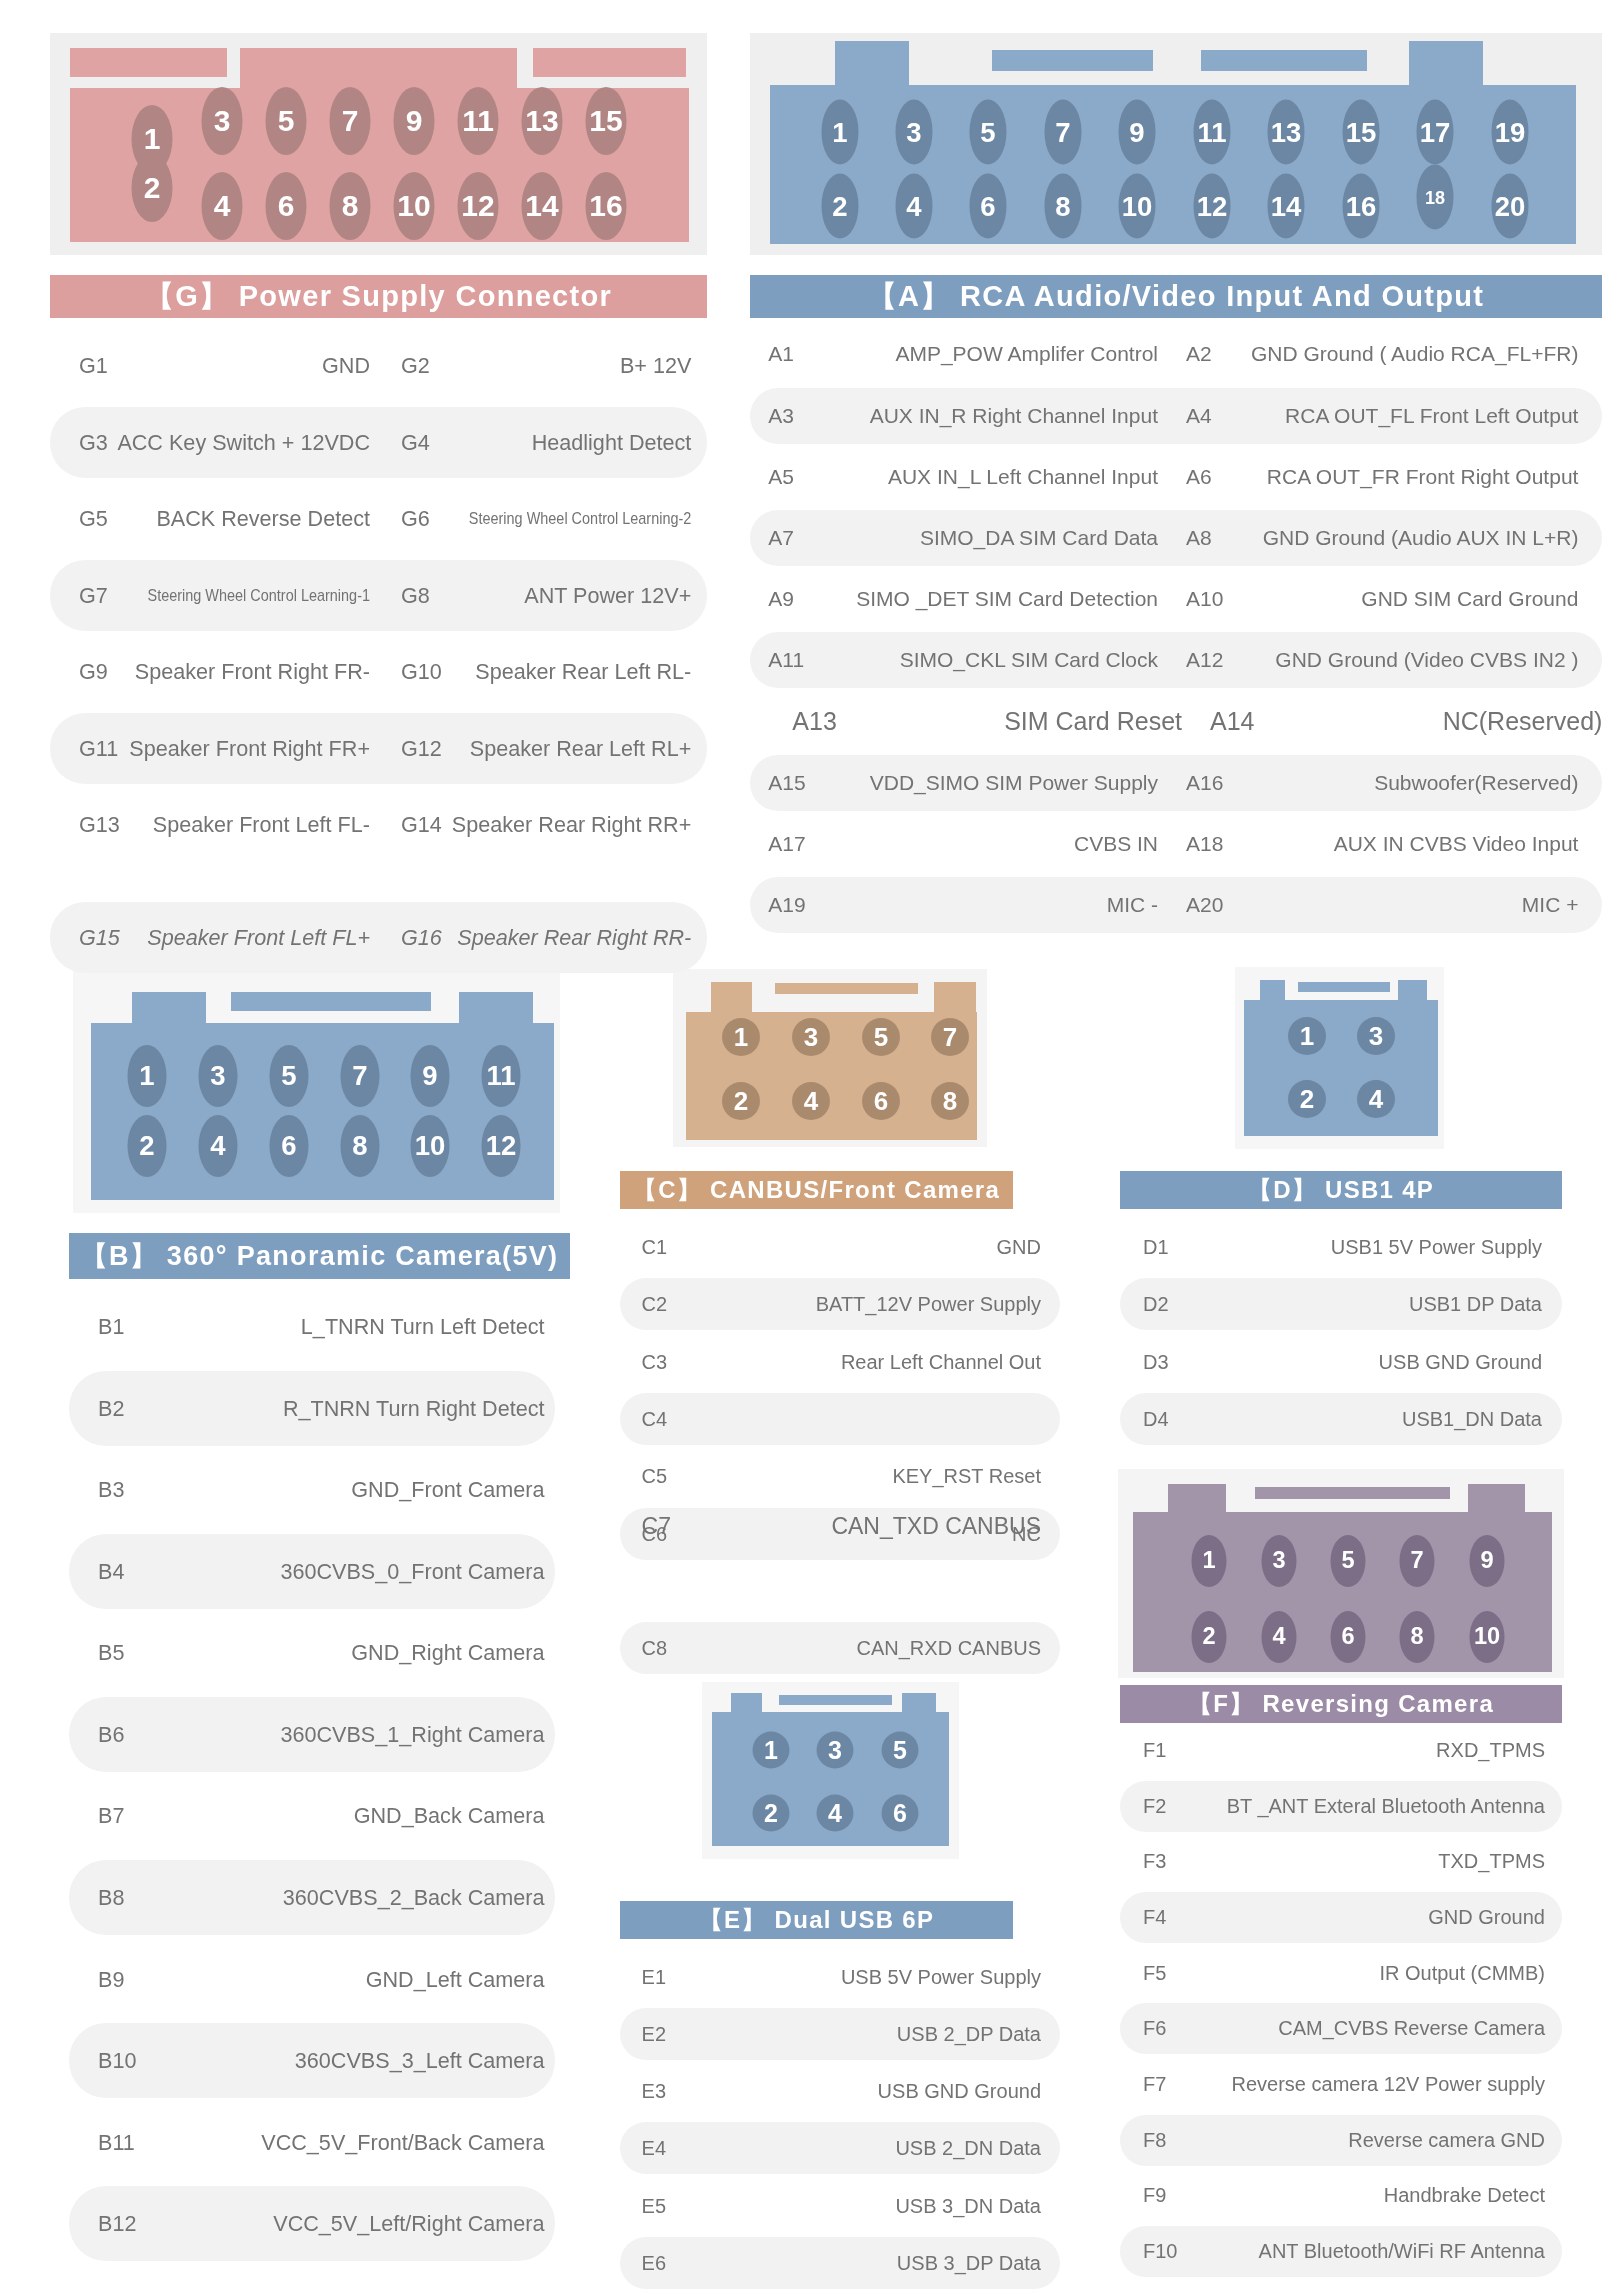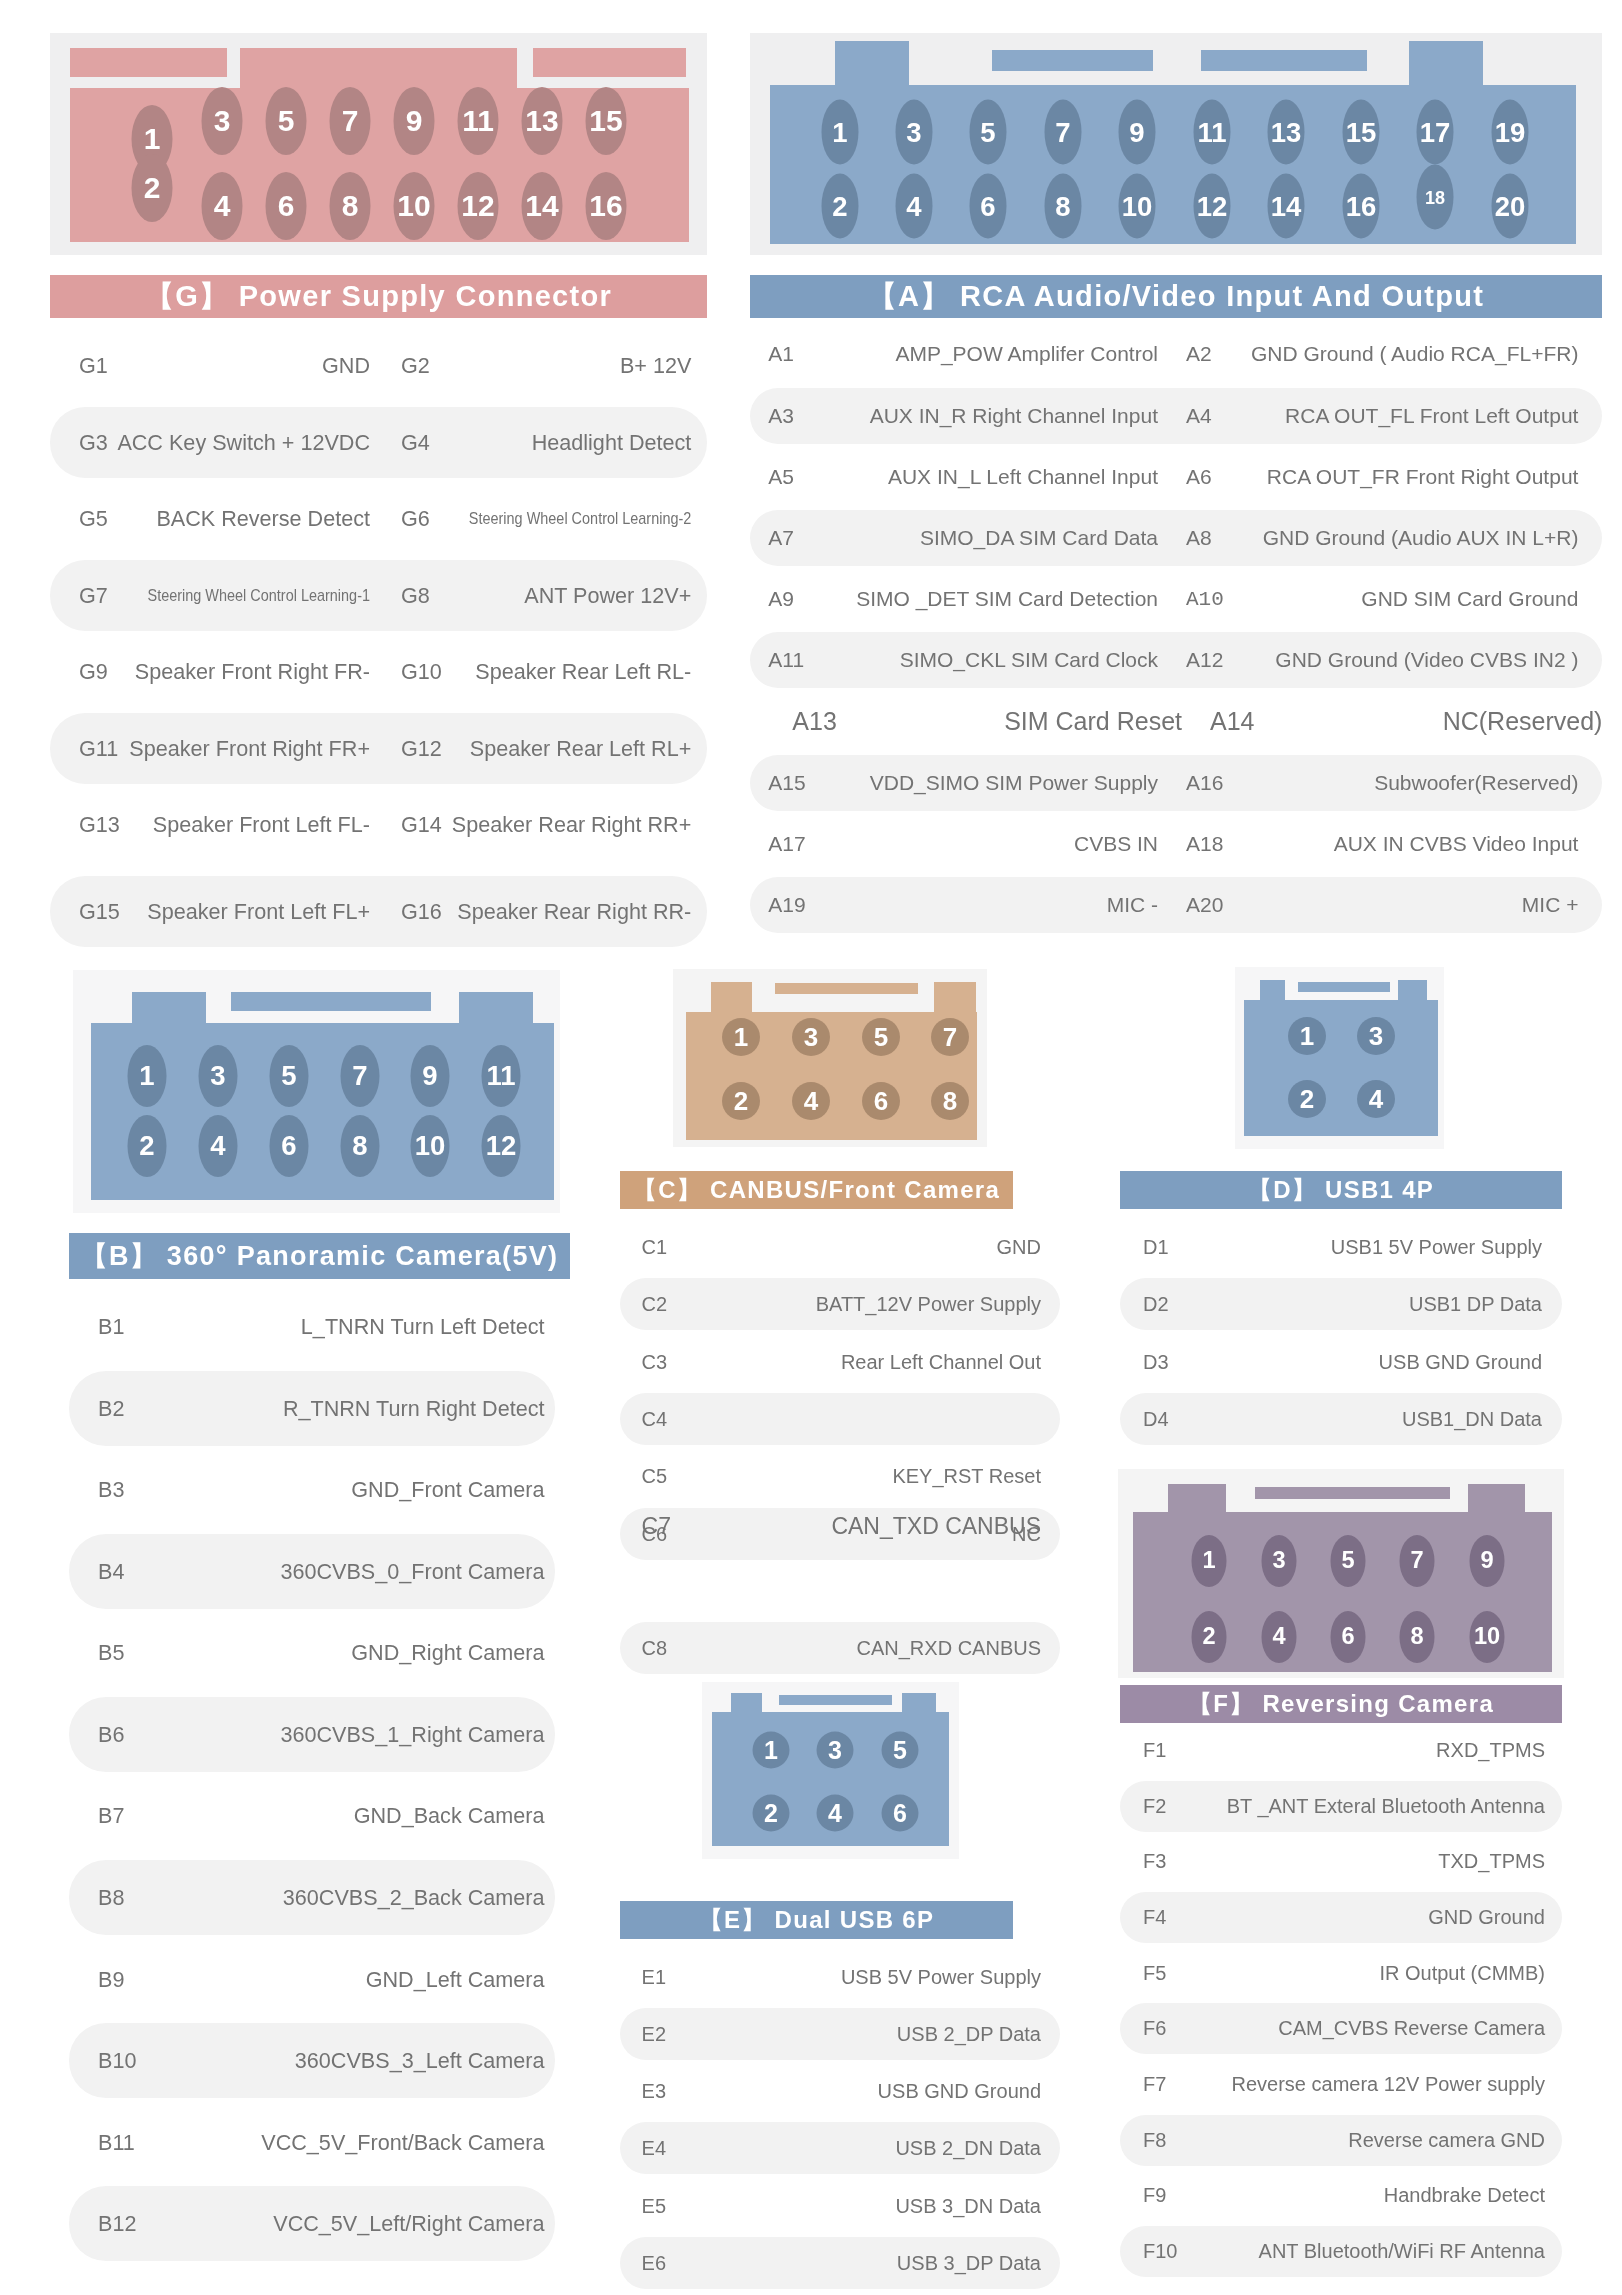--- a/index.html
+++ b/index.html
@@ -203,21 +203,21 @@
       <div class="cell end" style="left: 75px; right: 337px;">Speaker Front Right FR+</div>
       <div class="cell" style="left: 351px;">G12</div>
       <div class="cell end" style="left: 397px; right: 15.7px;">Speaker Rear Left RL+</div>
     </div>
     <div class="row" style="left: 50px; top: 789px; width: 657px; height: 71px; border-radius: 35px; font-size: 21.6px;">
       <div class="cell" style="left: 29px;">G13</div>
       <div class="cell end" style="left: 75px; right: 337px;">Speaker Front Left FL-</div>
       <div class="cell" style="left: 351px;">G14</div>
       <div class="cell end" style="left: 397px; right: 15.7px;">Speaker Rear Right RR+</div>
     </div>
-    <div class="row alt" style="left: 50px; top: 876px; width: 657px; height: 71px; border-radius: 35px; font-size: 21.6px;">
+    <div class="row alt" style="left: 50px; top: 902px; width: 657px; height: 71px; border-radius: 35px; font-size: 21.6px; font-style: italic;">
       <div class="cell" style="left: 29px;">G15</div>
       <div class="cell end" style="left: 75px; right: 337px;">Speaker Front Left FL+</div>
       <div class="cell" style="left: 351px;">G16</div>
       <div class="cell end" style="left: 397px; right: 15.7px;">Speaker Rear Right RR-</div>
     </div>
     <div class="row" style="left: 750px; top: 326px; width: 852px; height: 56px; border-radius: 28px; font-size: 21px;">
       <div class="cell" style="left: 18.3px;">A1</div>
       <div class="cell end" style="left: 64px; right: 444px;">AMP_POW Amplifer Control</div>
       <div class="cell" style="left: 436px;">A2</div>
       <div class="cell end" style="left: 482px; right: 23.6px;">GND Ground ( Audio RCA_FL+FR)</div>
@@ -236,21 +236,21 @@
     </div>
     <div class="row alt" style="left: 750px; top: 510px; width: 852px; height: 56px; border-radius: 28px; font-size: 21px;">
       <div class="cell" style="left: 18.3px;">A7</div>
       <div class="cell end" style="left: 64px; right: 444px;">SIMO_DA  SIM Card Data</div>
       <div class="cell" style="left: 436px;">A8</div>
       <div class="cell end" style="left: 482px; right: 23.6px;">GND Ground (Audio AUX IN L+R)</div>
     </div>
     <div class="row" style="left: 750px; top: 571px; width: 852px; height: 56px; border-radius: 28px; font-size: 21px;">
       <div class="cell" style="left: 18.3px;">A9</div>
       <div class="cell end" style="left: 64px; right: 444px;">SIMO _DET SIM Card Detection</div>
-      <div class="cell" style="left: 436px; font-family: Liberation Mono, monospace;">A10</div>
+      <div class="cell" style="left: 436px;">A10</div>
       <div class="cell end" style="left: 482px; right: 23.6px;">GND SIM Card Ground</div>
     </div>
     <div class="row alt" style="left: 750px; top: 632px; width: 852px; height: 56px; border-radius: 28px; font-size: 21px;">
       <div class="cell" style="left: 18.3px;">A11</div>
       <div class="cell end" style="left: 64px; right: 444px;">SIMO_CKL SIM Card Clock</div>
       <div class="cell" style="left: 436px;">A12</div>
       <div class="cell end" style="left: 482px; right: 23.6px;">GND Ground (Video CVBS IN2 )</div>
     </div>
     <div class="row" style="left: 774px; top: 693px; width: 852px; height: 56px; border-radius: 28px; font-size: 25px;">
       <div class="cell" style="left: 18.3px;">A13</div>

